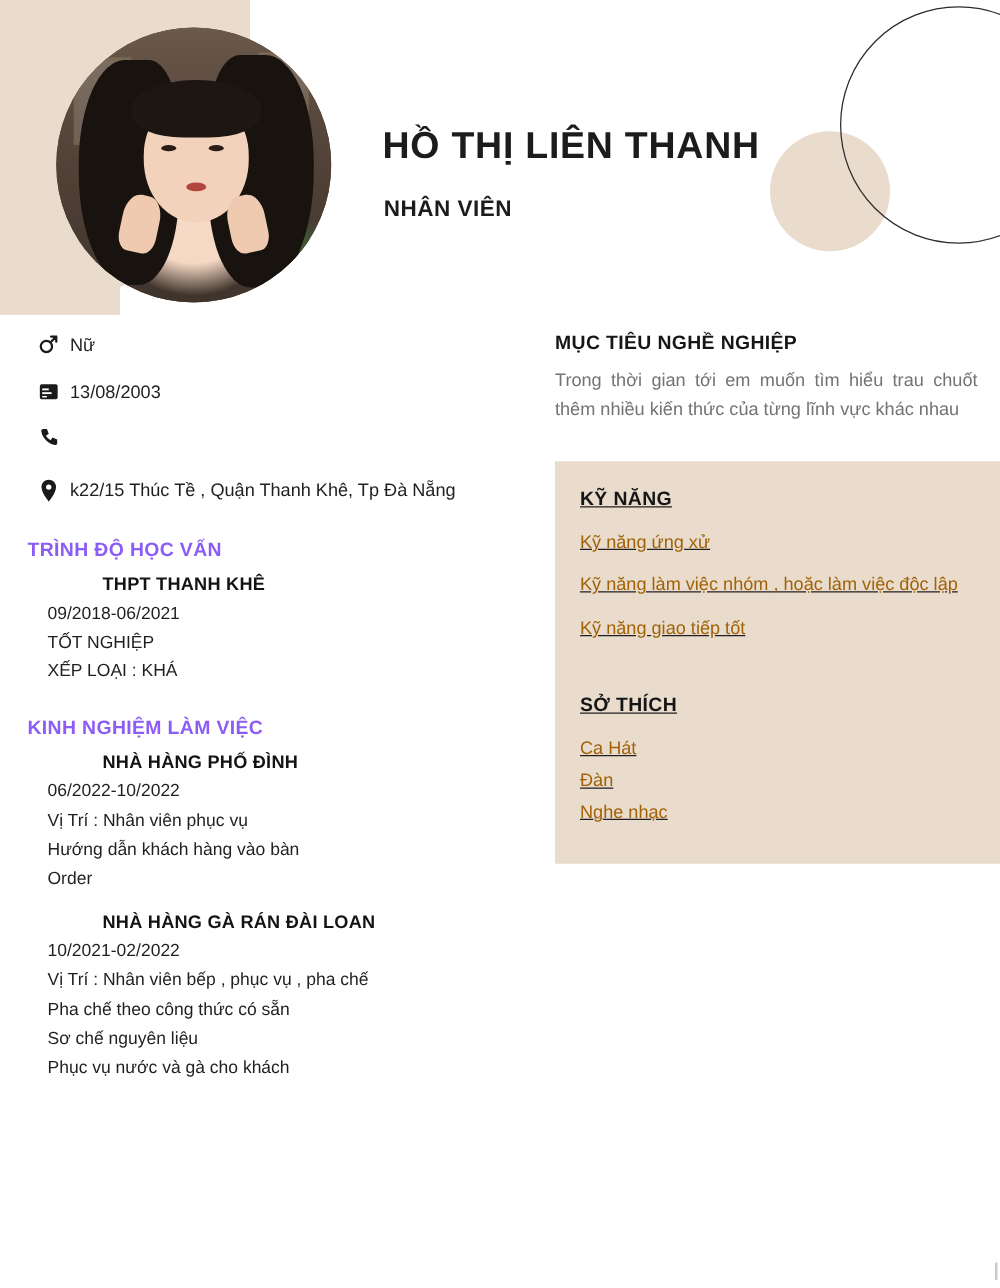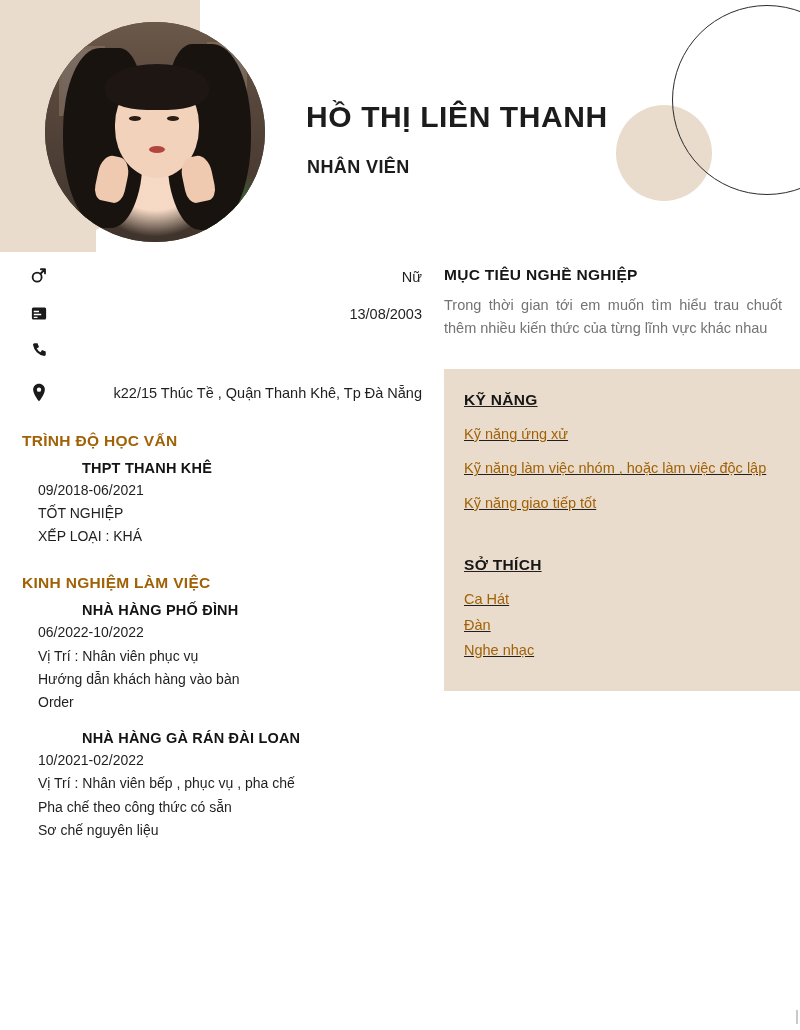--- a/index.html
+++ b/index.html
@@ -156,21 +156,20 @@
     left: 444px;
     top: 14px;
     width: 338px;
   }
 
   
   .contact-row {
     display: flex;
     align-items: flex-start;
     margin-bottom: 14px;
-    justify-content: space-between;
   }
   .contact-icon {
     width: 34px;
     min-width: 34px;
     padding-top: 1px;
     display: flex;
     justify-content: center;
   }
   .contact-text {
     font-size: 14.5px;
@@ -179,21 +178,21 @@
   }
   .contact-row.addr { margin-top: 24px; }
   .contact-row.hidden-row { height: 18px; overflow: hidden; }
   .contact-row.hidden-row .contact-text { visibility: hidden; }
 
   
   .sec-title {
     font-size: 15.5px;
     font-weight: bold;
     letter-spacing: .3px;
-    color: #a16207;
+    color: #8b5cf6;
     margin: 26px 0 10px 0;
   }
   .entry { margin: 0 0 16px 16px; }
   .entry-title {
     font-size: 14.5px;
     font-weight: bold;
     color: #141414;
     margin-bottom: 3px;
     letter-spacing: .2px;
     margin-left: 44px;
@@ -346,20 +345,21 @@
         <div class="entry-line">Hướng dẫn khách hàng vào bàn</div>
         <div class="entry-line">Order</div>
       </div>
 
       <div class="entry">
         <div class="entry-title">NHÀ HÀNG GÀ RÁN ĐÀI LOAN</div>
         <div class="entry-line">10/2021-02/2022</div>
         <div class="entry-line">Vị Trí : Nhân viên bếp , phục vụ , pha chế</div>
         <div class="entry-line">Pha chế theo công thức có sẵn</div>
         <div class="entry-line">Sơ chế nguyên liệu</div>
+        <div class="entry-line">Phục vụ nước và gà cho khách</div>
       </div>
 
     </div>
 
     <div class="col-right">
 
       <div class="r-title">MỤC TIÊU NGHỀ NGHIỆP</div>
       <div class="r-para">Trong thời gian tới em muốn tìm hiểu trau chuốt thêm nhiều kiến thức của từng lĩnh vực khác nhau</div>
 
       <div class="panel">

